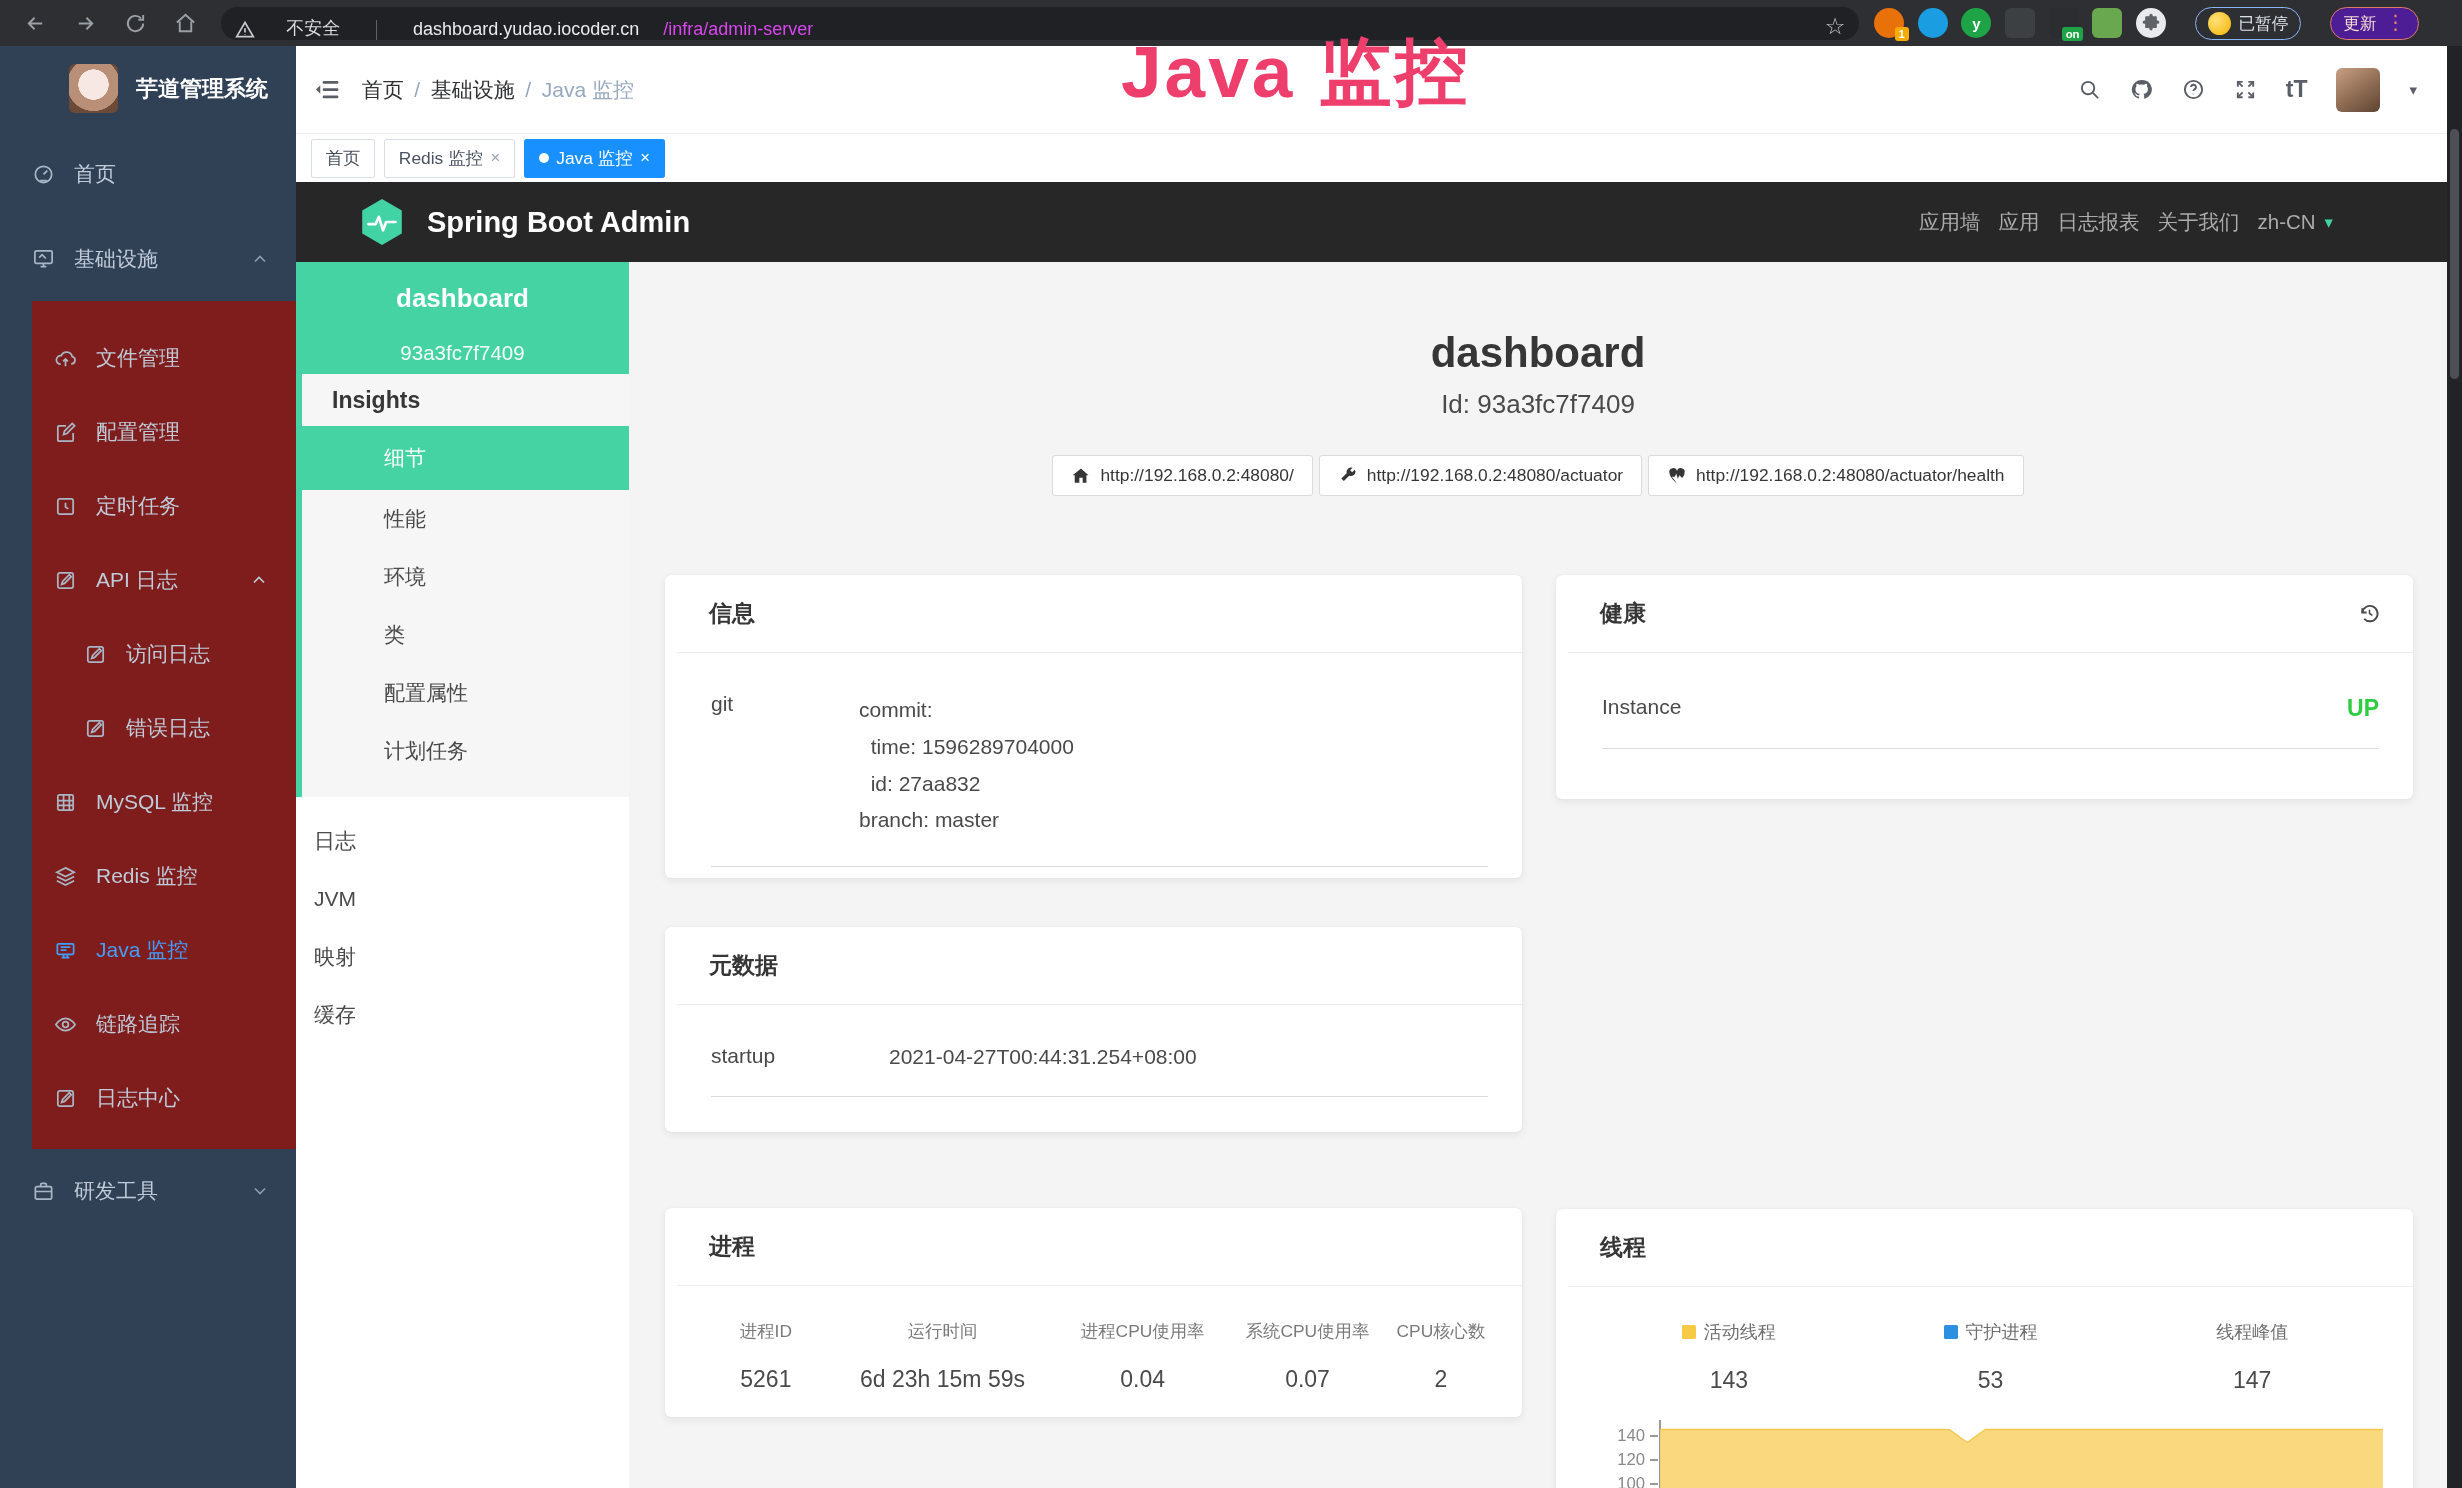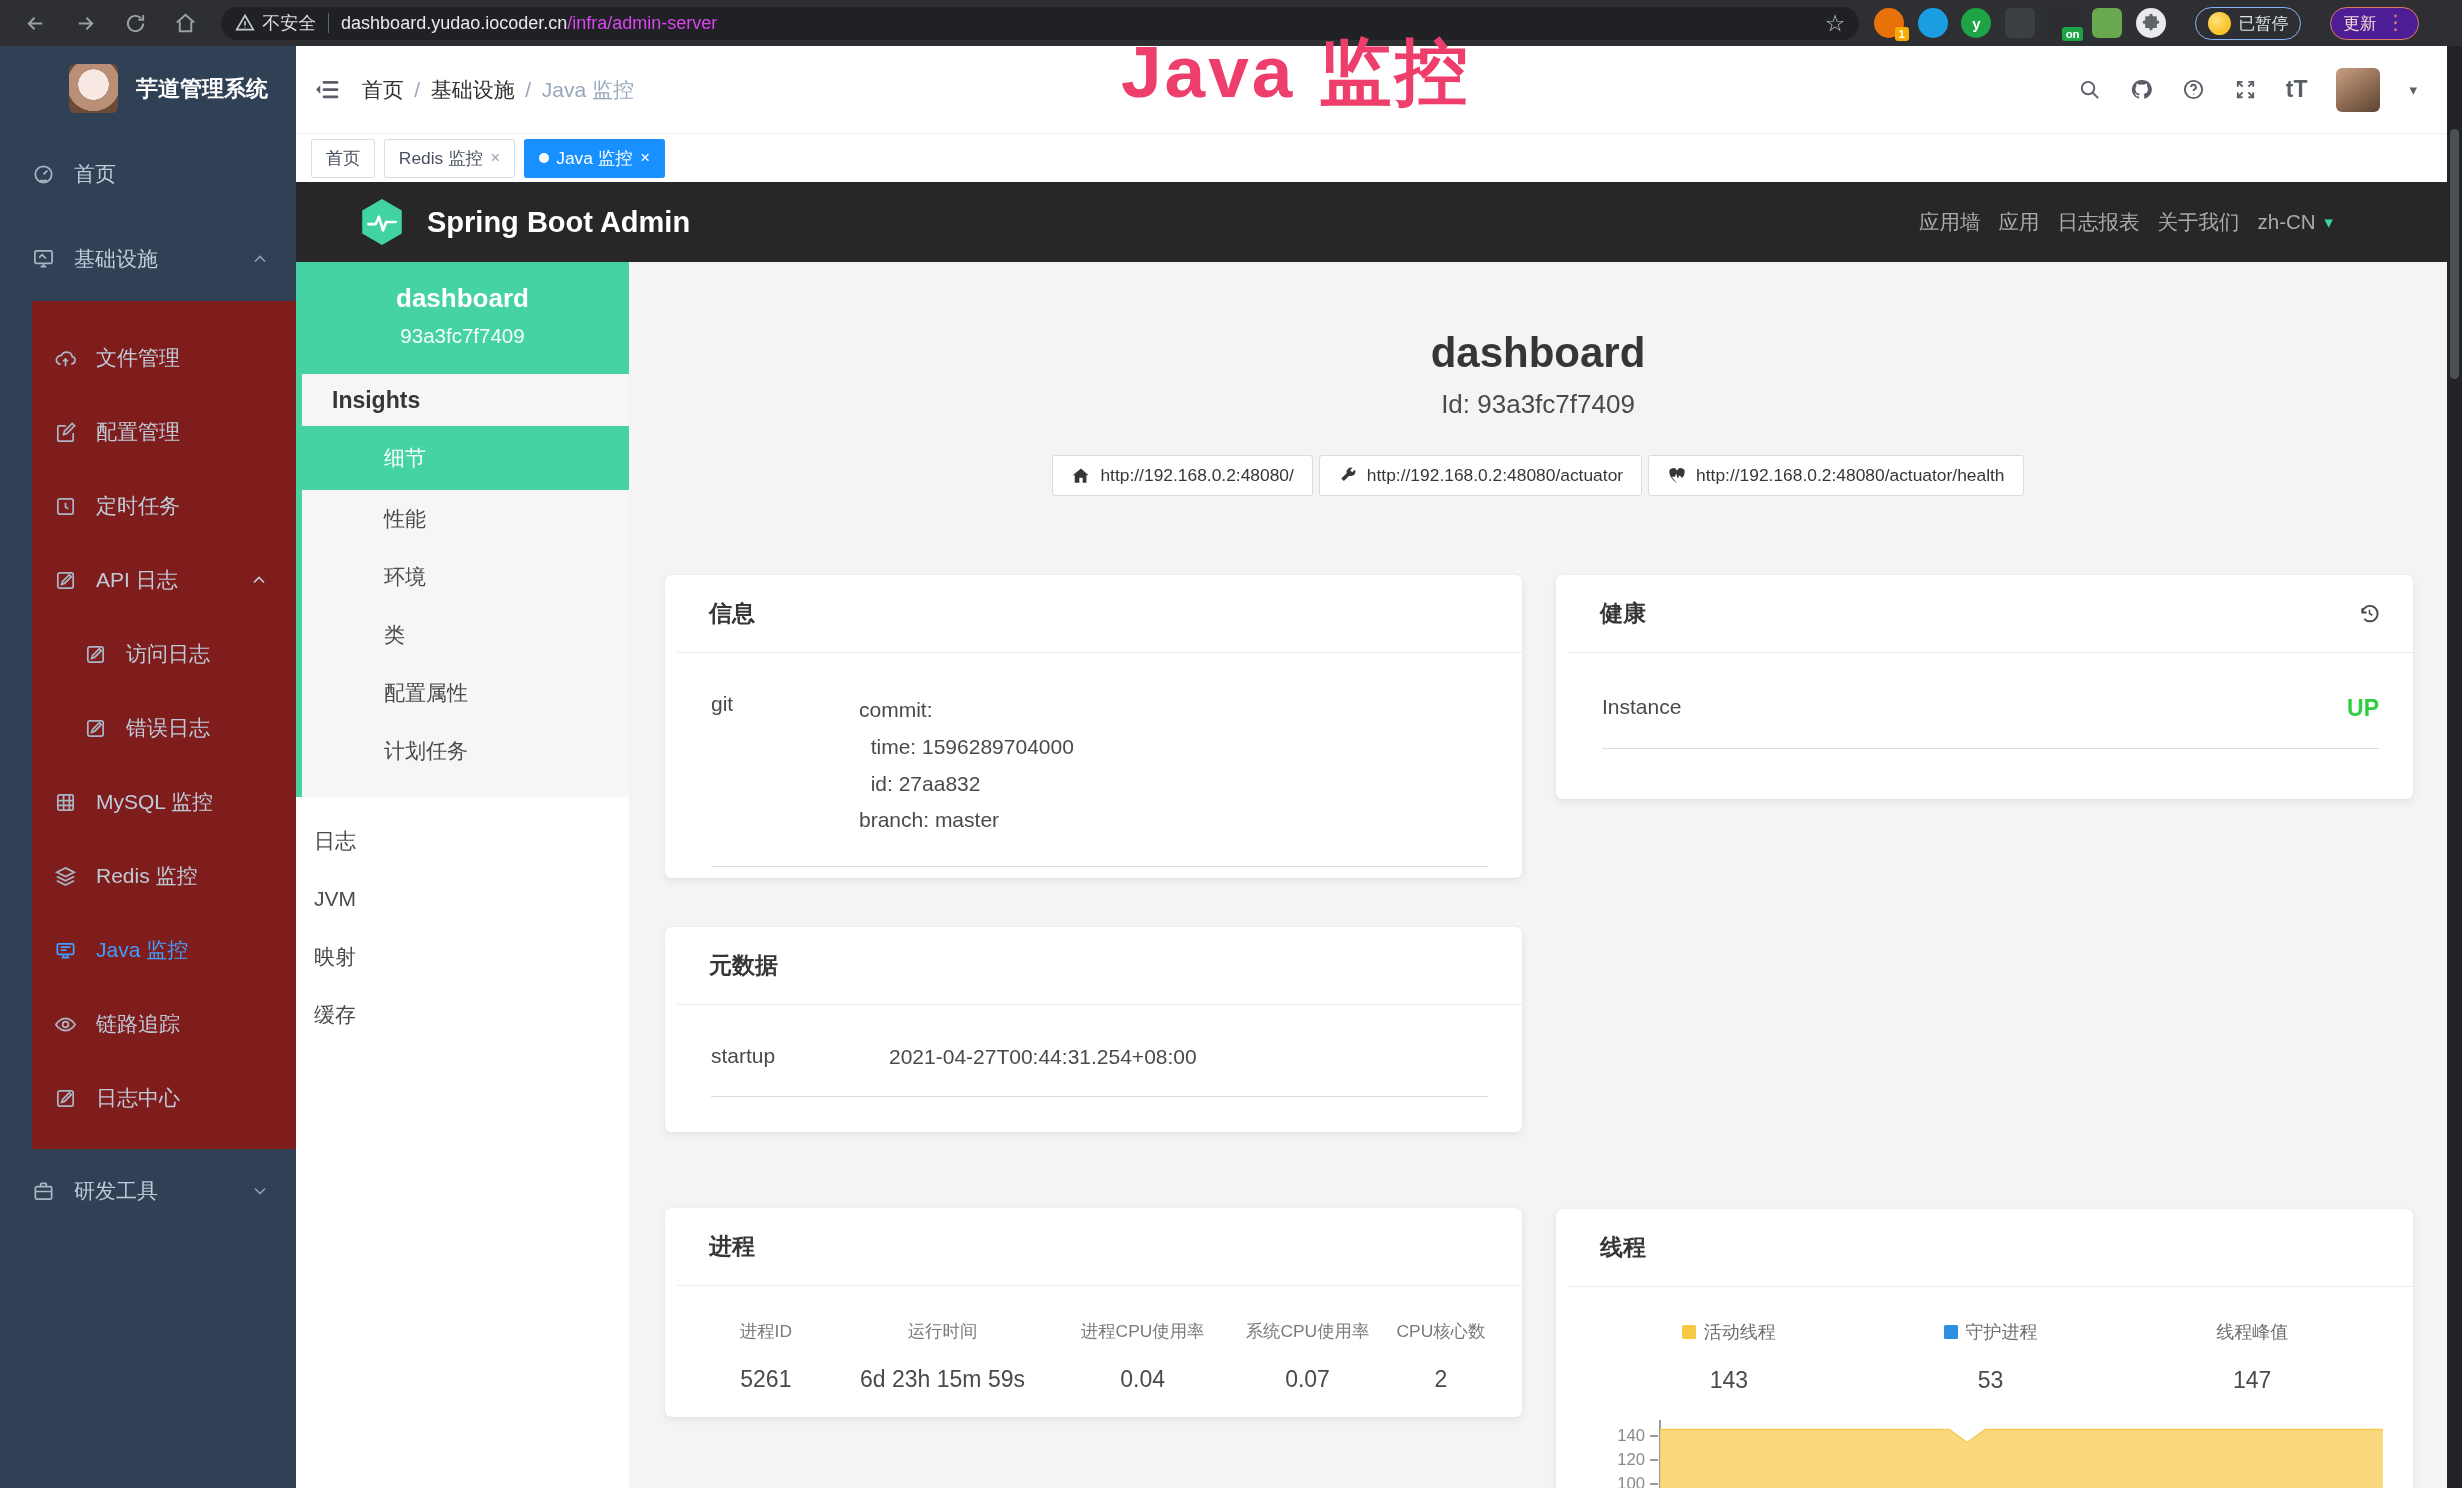--- a/index.html
+++ b/index.html
@@ -7,21 +7,21 @@
   body { position:relative; overflow:hidden; background:#f4f4f4;
          font-family:"Liberation Sans","DejaVu Sans",sans-serif; }
   svg { display:block; }
 
   
   .browser-bar { position:absolute; top:0; left:0; width:2462px; height:46px;
                  background:#2d2f33; display:flex; align-items:center; z-index:50; }
   .nav-ic { width:30px; height:30px; margin-left:20px; color:#9aa0a6; display:flex;
             align-items:center; justify-content:center; }
   .omnibox { margin-left:21px; width:1638px; height:33px; background:#202124; border-radius:18px;
-             display:flex; align-items:center; padding:0 13.7px; color:#e8eaed; font-size:18px; }
+             display:flex; align-items:flex-end; padding:0 13.7px; color:#e8eaed; font-size:18px;gap:24px; }
   .omnibox .warn { color:#c7cbd1; margin-right:7.6px; display:flex; }
   .omnibox .sec { color:#dadce0; margin-right:12px; }
   .omnibox .sep { width:0.8px; height:20px; background:#5f6368; margin-right:12px; }
   .omnibox .host { color:#e8eaed; }
   .omnibox .path { color:#d946ef; }
   .omnibox .star { margin-left:auto; color:#c7cbd1; font-size:23px; }
   .ext-row { display:flex; align-items:center; margin-left:15px; gap:13.7px; }
   .ext { position:relative; width:30px; height:30px; border-radius:50%;
          display:flex; align-items:center; justify-content:center; font-size:15px; color:#fff; }
   .ext .badge { position:absolute; right:-4.6px; bottom:-3px; background:#f9ab00; color:#fff;
@@ -90,21 +90,21 @@
   .sba-nav { margin-left:auto; margin-right:114px; display:flex; align-items:center; gap:18px;
              font-size:20.5px; color:#ababab; }
   .sba-nav .lang { display:flex; align-items:center; gap:9px; }
   .sba-nav .g-caret { color:#42d3a5; font-size:16.7px; }
 
   
   .sba-side { position:absolute; top:262px; left:296px; width:334px; height:1227px; background:#fff;
               border-right:0.8px solid #efefef; }
   .inst-block { height:112px; background:#45d3a3; color:#fff; text-align:center; padding-top:21px; }
   .inst-name { font-size:26px; font-weight:bold; }
-  .inst-id { font-size:20.5px; margin-top:10px; color:rgba(255,255,255,.95); }
+  .inst-id { font-size:20.5px; margin-top:27px; color:rgba(255,255,255,.95); }
   .insights { border-left:6px solid #45d3a3; background:#f6f6f6; }
   .insights-hd { height:52px; display:flex; align-items:center; padding-left:30px;
                  font-size:23px; font-weight:bold; color:#363636; }
   .sb-item { height:58px; display:flex; align-items:center; padding-left:82px; font-size:21px; color:#4a4a4a; }
   .sb-item.active { background:#45d3a3; color:#fff; height:64px; }
   .insights { padding-bottom:16.7px; }
   .sb-root { padding-top:15px; }
   .sb-root .sb-item { padding-left:18px;text-align:center; }
 
   

